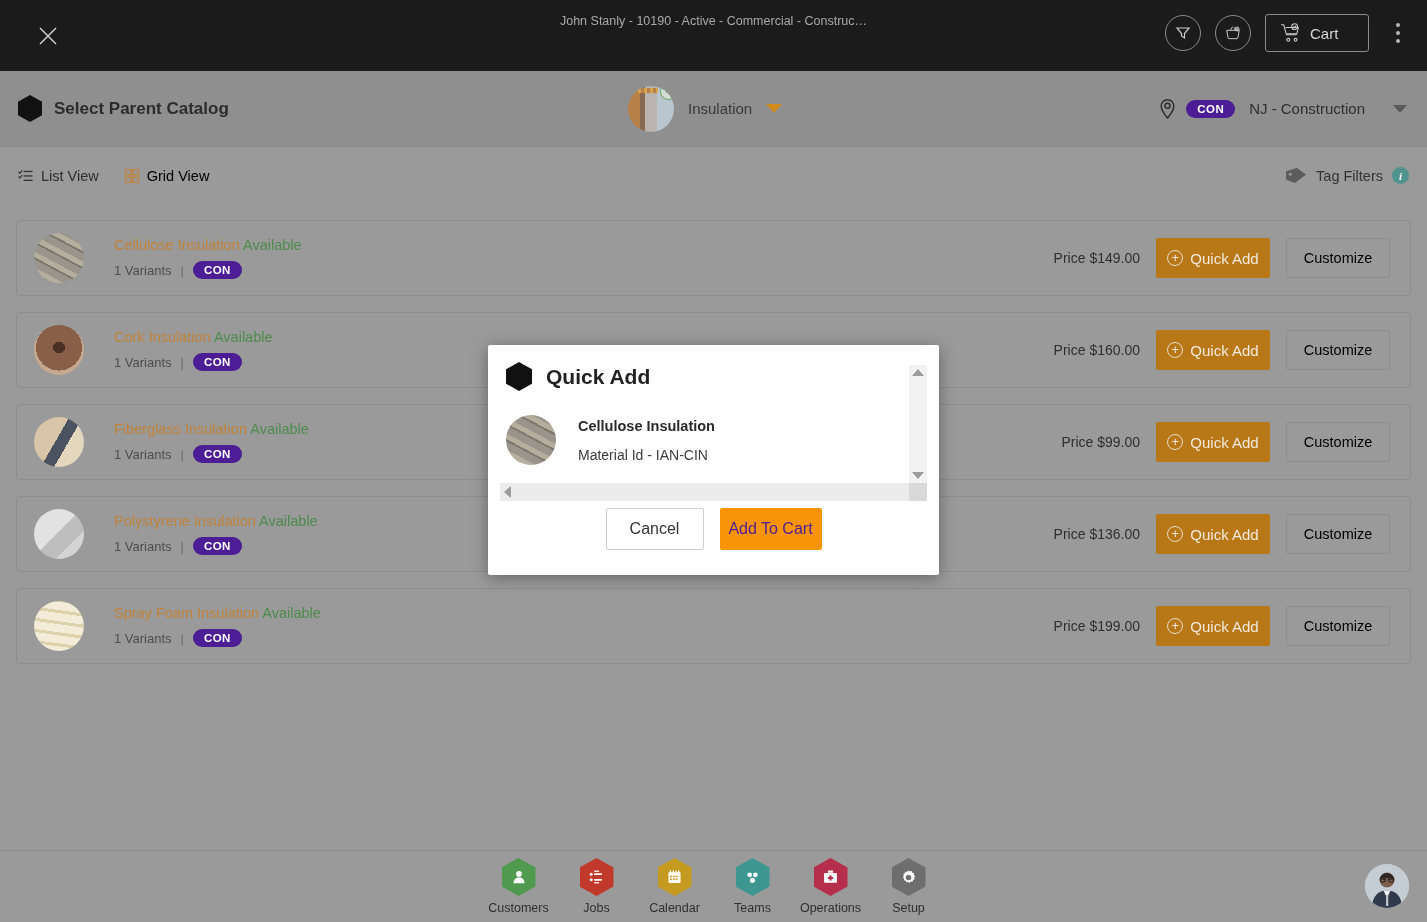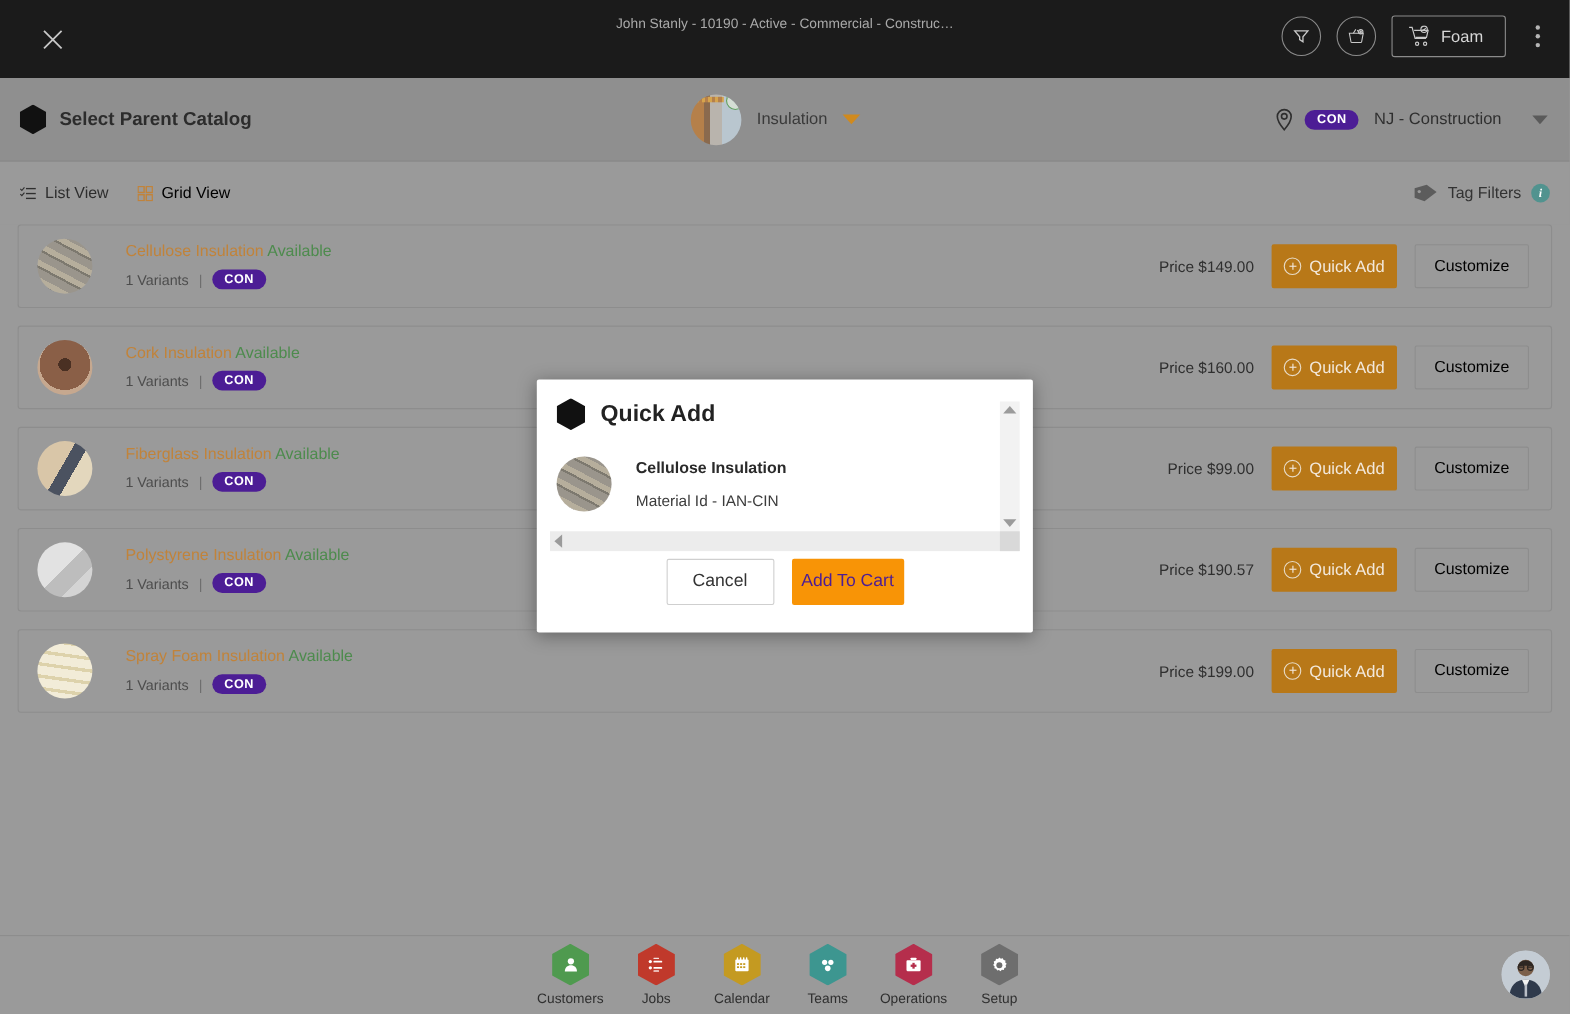--- a/index.html
+++ b/index.html
@@ -125,21 +125,21 @@
     position: absolute; right: 18px; display: flex; align-items: center; gap: 9px; cursor: pointer;
   }
   .tagfilters .tf-label { font-size: 14.5px; color: #333; }
   .info-dot {
     width: 17px; height: 17px; border-radius: 50%; background: #51938f; color: #fff;
     font-size: 11px; font-weight: bold; display: flex; align-items: center;
     justify-content: center; font-style: italic; font-family: "Liberation Serif", serif;
   }
 
   
-  .list { position: absolute; top: 204px; left: 16px; width: 1395px; }
+  .list { position: absolute; top: 220px; left: 16px; width: 1395px; }
   .row {
     height: 76px; border: 1px solid #8d8d8d; border-radius: 3px;
     margin-bottom: 16px; background: #9a9a9a;
     display: flex; align-items: center; position: relative;
   }
   .row-thumb {
     width: 50px; height: 50px; border-radius: 50%; margin-left: 17px; flex: none;
     background-size: cover; background-position: center;
   }
   .row-text { margin-left: 30px; }
@@ -294,21 +294,21 @@
       </div>
       <div class="cart-btn">
         <svg width="22" height="20" viewBox="0 0 24 22" fill="none" stroke="#c9c9c9" stroke-width="1.2">
           <path d="M1 2 h3 l3 11 h11"></path>
           <path d="M6 5 h14 l-1.6 7 H7.5"></path>
           <circle cx="9" cy="18.5" r="1.6"></circle>
             <circle cx="17" cy="18.5" r="1.6"></circle>
           <circle cx="16" cy="4" r="3.2"></circle>
             <path d="M14.6 4 l1 1.1 l2-2.2"></path>
         </svg>
-        <span>Foam</span>
+        <span>Cart</span>
       </div>
       <div class="kebab">
         <span></span>
           <span></span>
           <span></span>
       </div>
     </div>
   </div>
 
   <div class="catalogbar">
@@ -446,21 +446,21 @@
           <span>Polystyrene Insulation</span>
           <span class="avail">Available</span>
         </div>
         <div class="row-meta">
           <span>1 Variants</span>
           <span class="sep">|</span>
           <span class="chip">CON</span>
         </div>
       </div>
       <div class="row-right">
-        <div class="price">Price $190.57</div>
+        <div class="price">Price $136.00</div>
         <button class="btn-quickadd">
           <span class="plus-circle">+</span>
           <span>Quick Add</span>
         </button>
         <button class="btn-customize">Customize</button>
       </div>
     </div>
 
     <div class="row">
       <div class="row-thumb" style="background:repeating-linear-gradient(8deg,#f2ecd8 0 8px,#ddd2ab 8px 11px)"></div>

